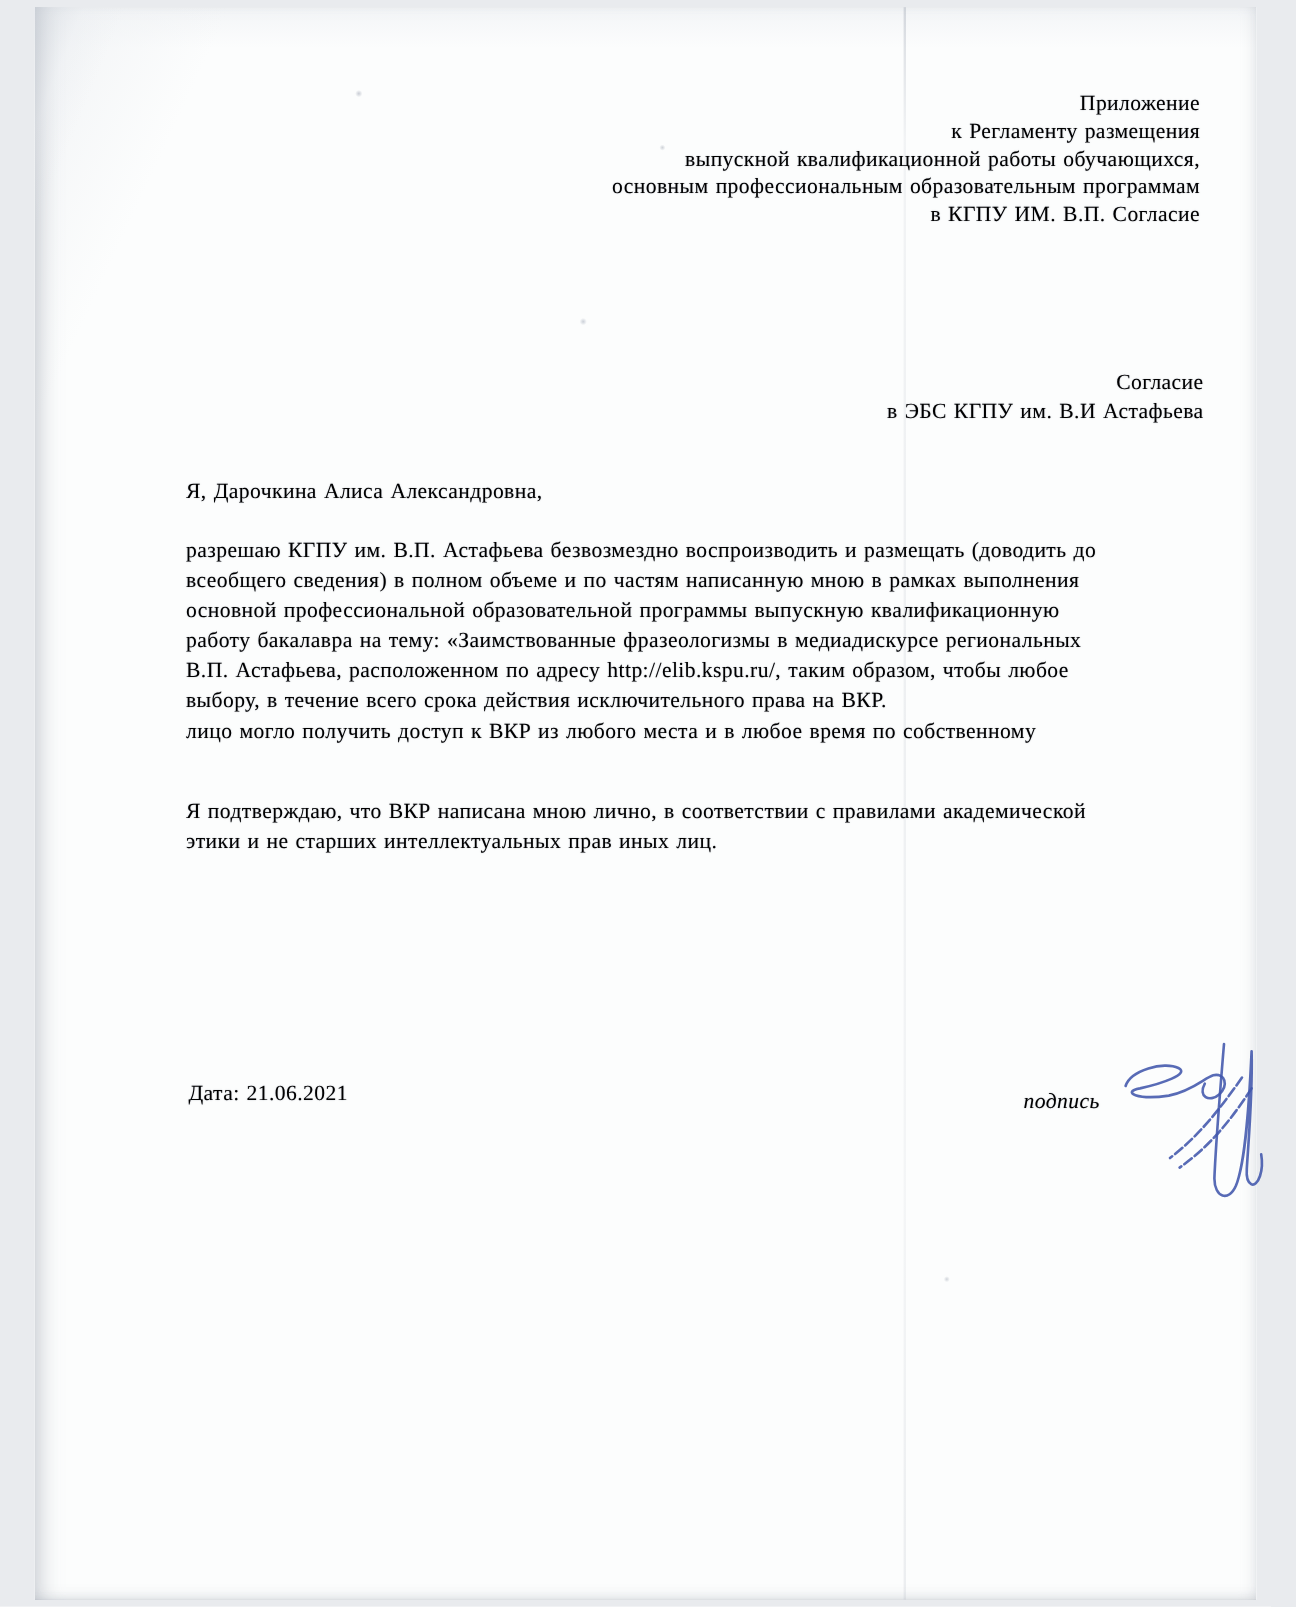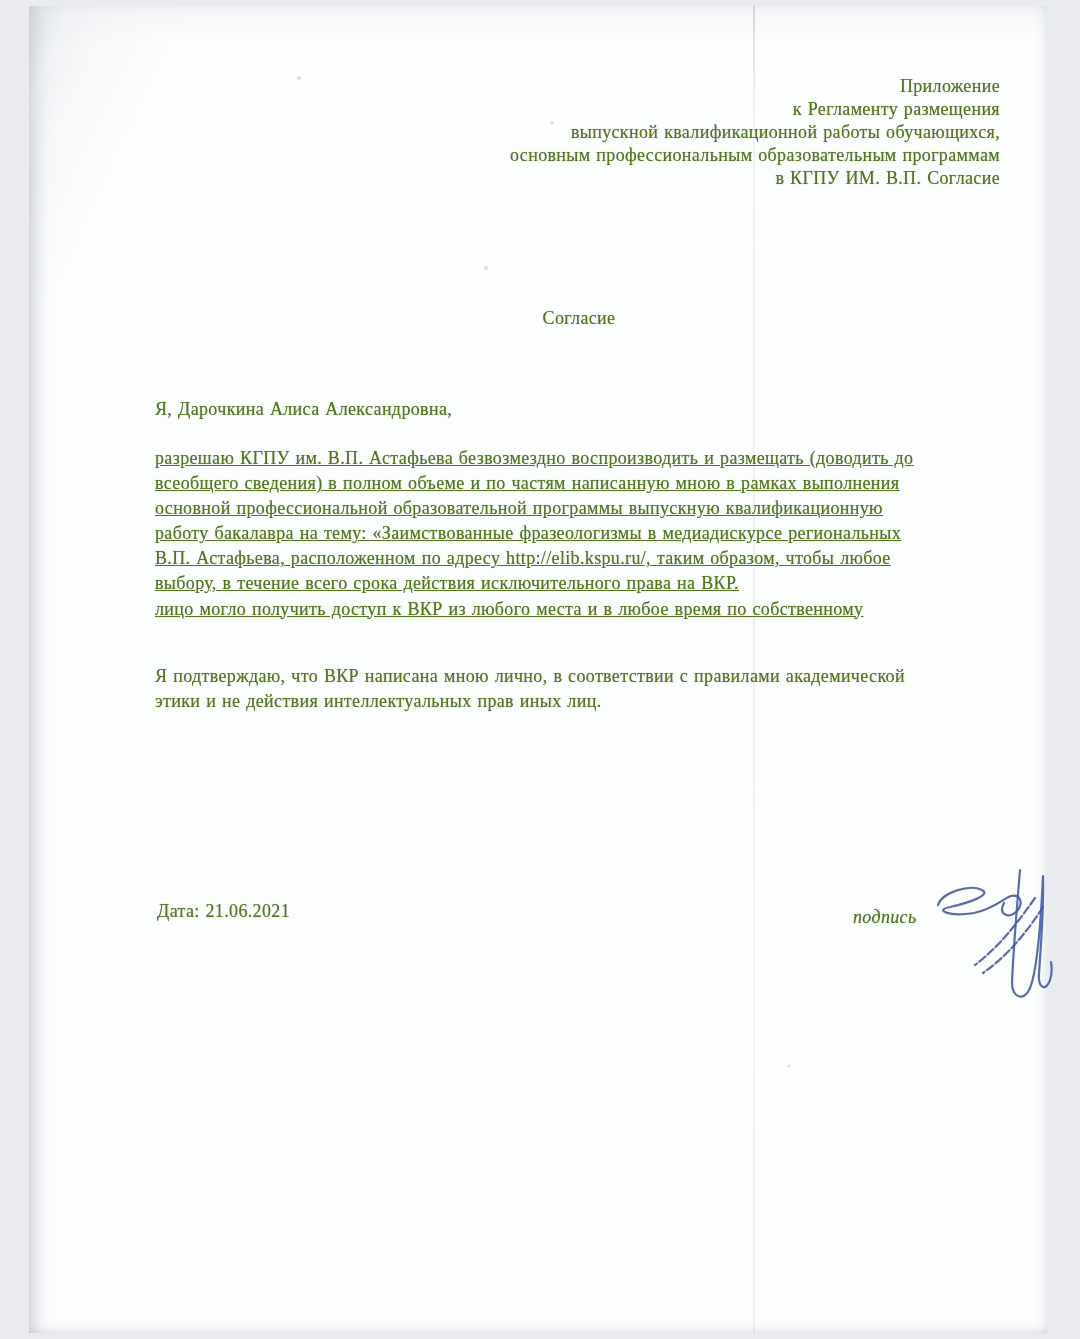--- a/index.html
+++ b/index.html
@@ -49,52 +49,52 @@
     top: 6px;
     width: 150px;
     height: 400px;
     background: linear-gradient(112deg,
       rgba(200,206,214,0.45) 0,
       rgba(230,233,238,0.25) 38px,
       rgba(255,255,255,0) 70px);
   }
   .ink {
     position: absolute;
-    color: #4d7c0f;
+    color: #000000;
     text-shadow: 0 0 1px rgba(76,84,106,0.55);
     letter-spacing: 0.35px;
     word-spacing: 1px;
   }
   .line { white-space: nowrap; }
   .header-block {
     right: 80px;
     top: 75px;
     text-align: right;
     font-size: 18px;
     line-height: 23px;
   }
   .title-block {
     left: 155px;
     width: 848px;
     top: 307px;
-    text-align: center;
+    text-align: right;
     font-size: 18px;
     line-height: 23.5px;
   }
   .declarant {
     left: 155px;
     top: 399px;
     font-size: 18px;
   }
   .para {
     left: 155px;
     font-size: 18px;
     line-height: 25.1px;
   }
-  .para-1 { top: 446px; text-decoration: underline; }
+  .para-1 { top: 446px; }
   .para-2 { top: 664px; }
   .date-line {
     left: 157px;
     top: 901px;
     font-size: 18px;
   }
   .signature-label {
     left: 853px;
     top: 907px;
     font-size: 18px;
@@ -126,37 +126,38 @@
   <div class="ink header-block">
     <div class="line">Приложение</div>
     <div class="line">к Регламенту размещения</div>
     <div class="line">выпускной квалификационной работы обучающихся,</div>
     <div class="line">основным профессиональным образовательным программам</div>
     <div class="line">в КГПУ ИМ. В.П. Согласие</div>
   </div>
 
   <div class="ink title-block">
     <div class="line">Согласие</div>
+    <div class="line">в ЭБС КГПУ им. В.И Астафьева</div>
   </div>
 
   <div class="ink declarant line">Я, Дарочкина Алиса Александровна,</div>
 
   <div class="ink para para-1">
     <div class="line">разрешаю КГПУ им. В.П. Астафьева безвозмездно воспроизводить и размещать (доводить до</div>
     <div class="line">всеобщего сведения) в полном объеме и по частям написанную мною в рамках выполнения</div>
     <div class="line">основной профессиональной образовательной программы выпускную квалификационную</div>
     <div class="line">работу бакалавра на тему: «Заимствованные фразеологизмы в медиадискурсе региональных</div>
     <div class="line">В.П. Астафьева, расположенном по адресу http://elib.kspu.ru/, таким образом, чтобы любое</div>
     <div class="line">выбору, в течение всего срока действия исключительного права на ВКР.</div>
     <div class="line">лицо могло получить доступ к ВКР из любого места и в любое время по собственному</div>
   </div>
 
   <div class="ink para para-2">
     <div class="line">Я подтверждаю, что ВКР написана мною лично, в соответствии с правилами академической</div>
-    <div class="line">этики и не действия интеллектуальных прав иных лиц.</div>
+    <div class="line">этики и не старших интеллектуальных прав иных лиц.</div>
   </div>
 
   <div class="ink date-line line">Дата: 21.06.2021</div>
 
   <div class="ink signature-label line">подпись</div>
 
   <svg class="signature-svg" viewBox="0 0 145 158" xmlns="http://www.w3.org/2000/svg">
     <path d="M26,49 C30,36 58,28 70,34 C80,39 56,47 38,51 C22,54 36,61 62,57 C82,53 92,42 99,40 C109,38 112,48 104,56 C96,63 86,58 92,47" stroke="#4156ac"></path>
     <path stroke-dasharray="8 3" d="M123,42 C106,66 88,90 63,109 M131,51 C116,74 98,98 71,117" stroke="#4156ac"></path>
     <path d="M108,14 C105,50 101,100 100,126 C100,142 112,146 118,132 C126,112 129,64 131,20 C132,56 128,100 127,118 C126,132 134,136 138,124 C140,118 140,112 139,106" stroke="#4156ac"></path>

